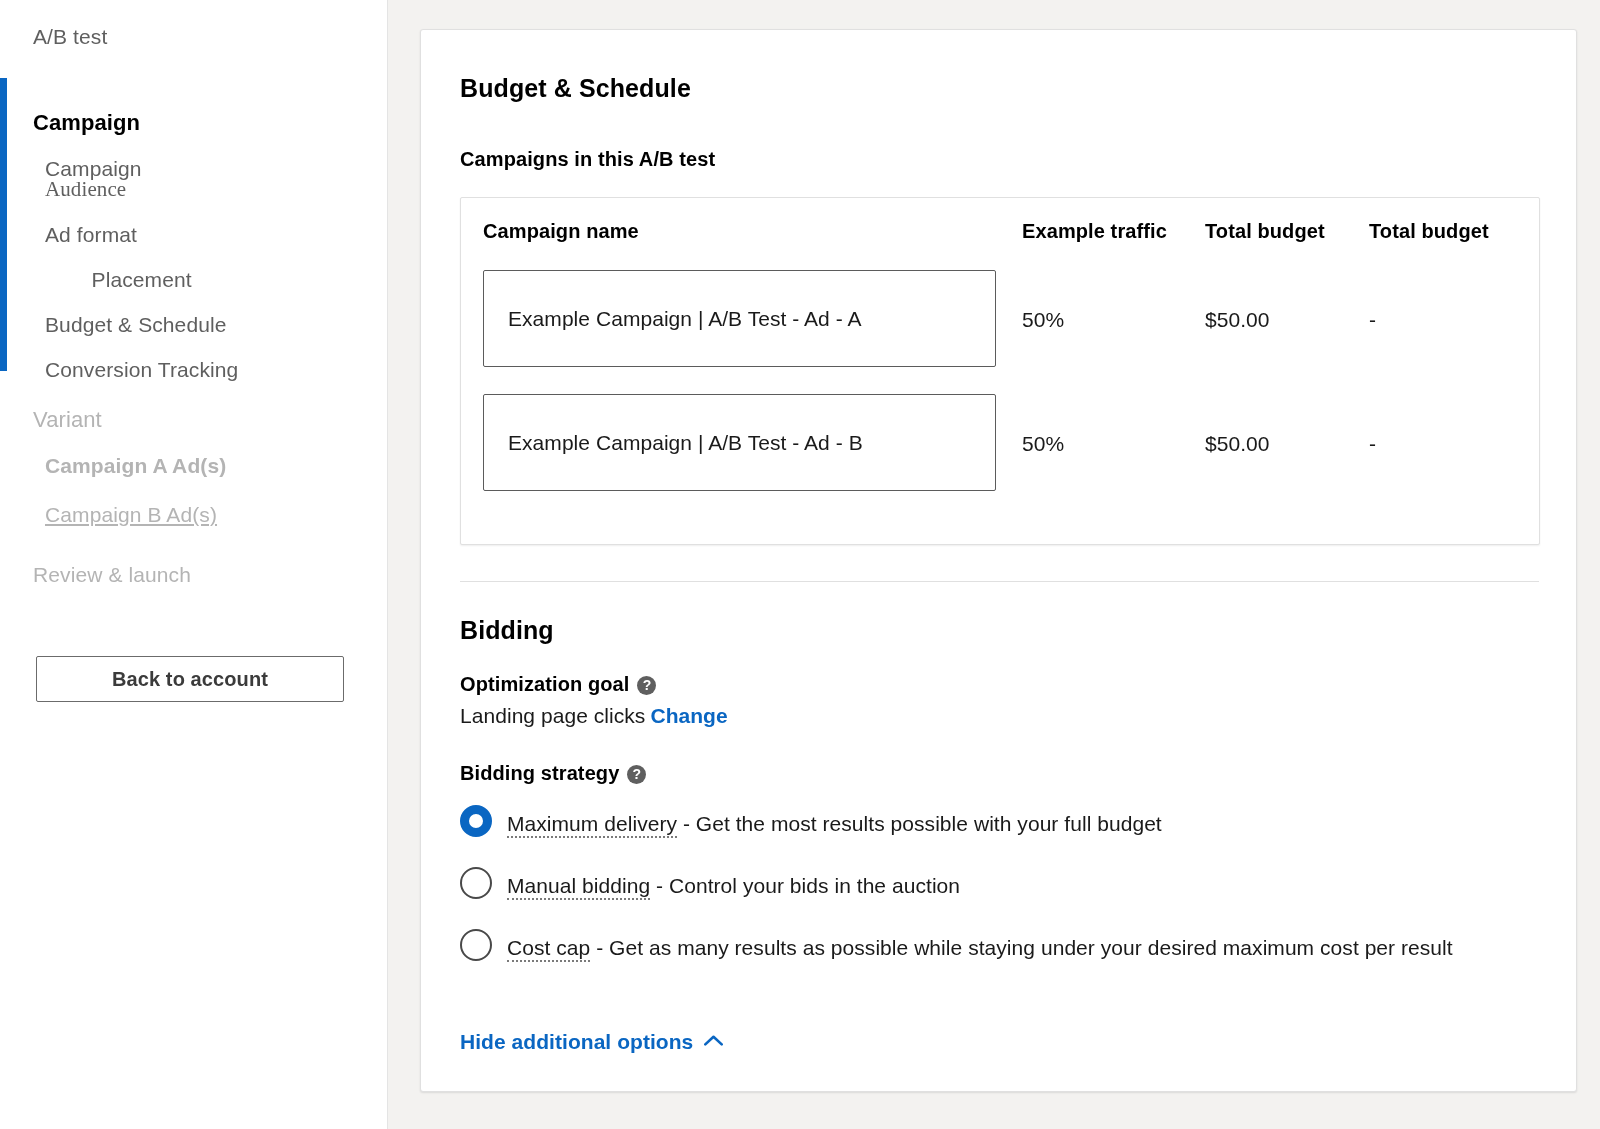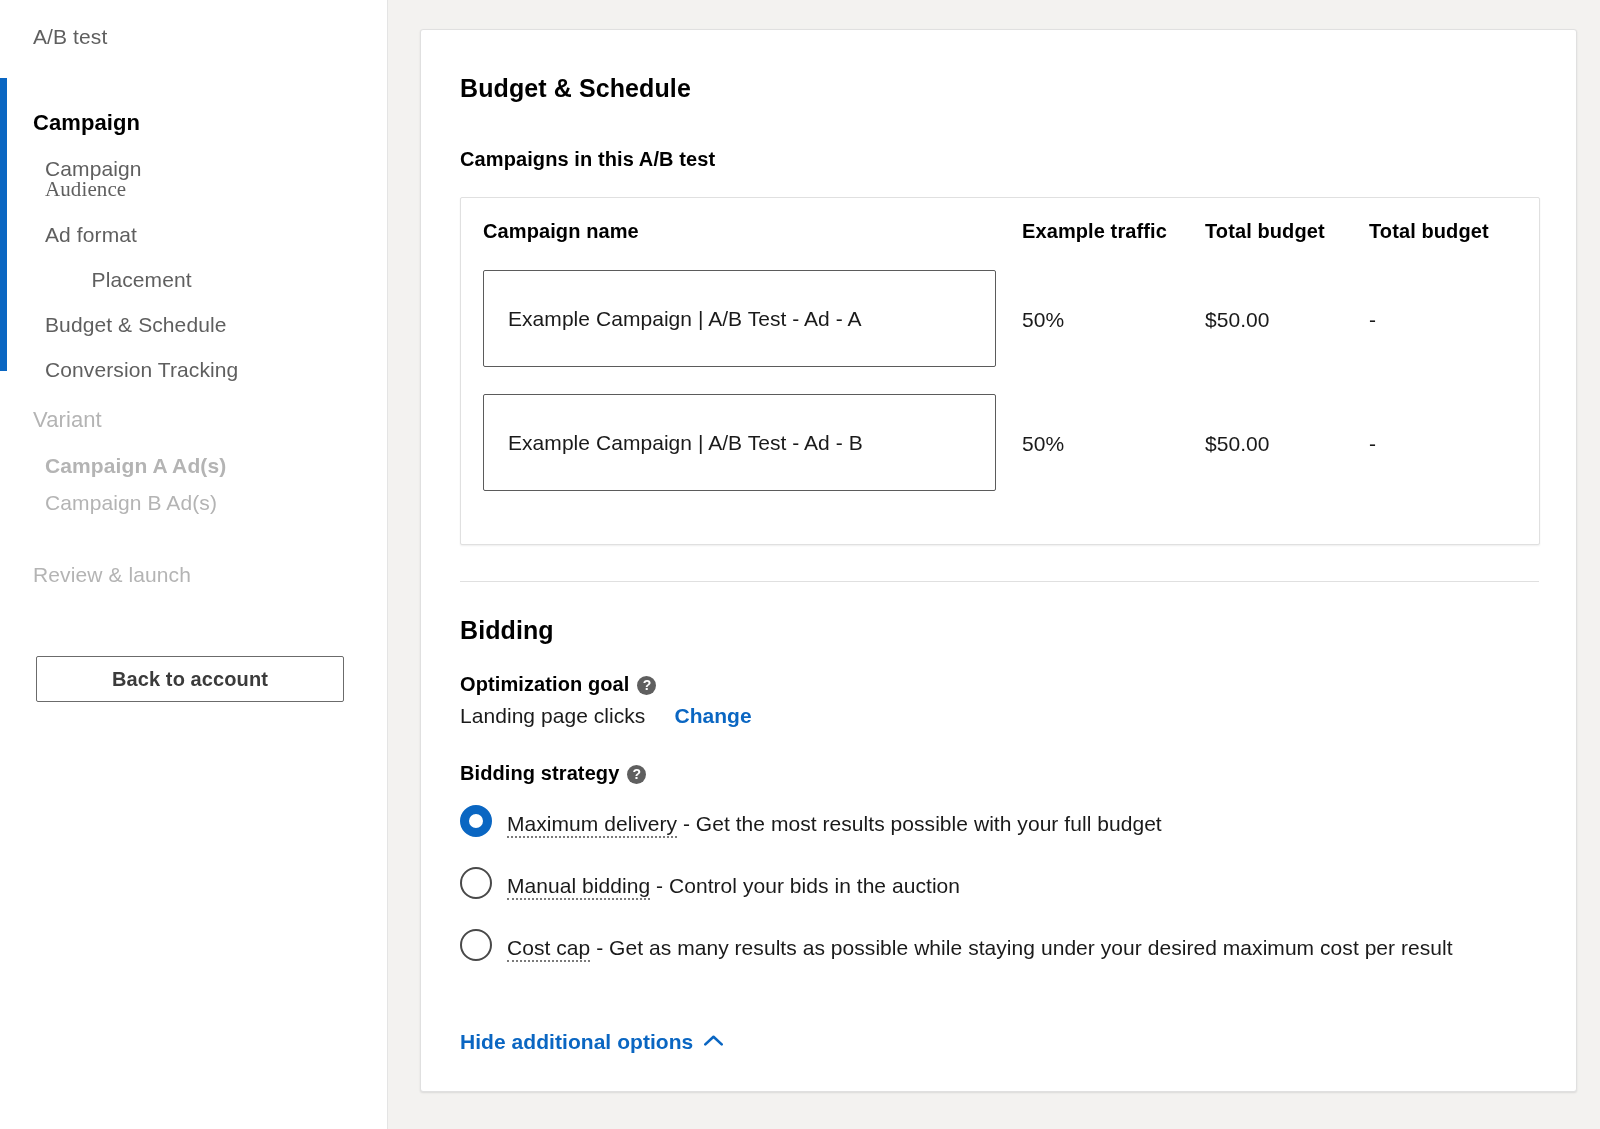--- a/index.html
+++ b/index.html
@@ -142,21 +142,21 @@
   .lbl-opt { top: 643px; }
   .lbl-strat { top: 732px; }
   .help-icon {
     display: inline-block; width: 19px; height: 19px; border-radius: 50%;
     background: #5f5f5f; color: #ffffff;
     font-size: 14px; font-weight: bold; line-height: 19px;
     text-align: center; cursor: pointer; position: relative; top: 1px;
   }
   .opt-value-row {
     position: absolute; left: 39px; top: 674px;
-    display: flex; align-items: baseline; gap: 29px;
+    display: flex; align-items: baseline; gap: 5px;
   }
   .opt-value {
     font-size: 21px; color: #1a1a1a; letter-spacing: .05px;
   }
   .change-link {
     font-size: 21px; color: #0a66c2; font-weight: bold;
     letter-spacing: .05px; cursor: pointer; text-decoration: none;
   }
 
   
@@ -211,21 +211,21 @@
       <div class="nav-sub" style="font-family:Liberation Serif, serif;">Audience</div>
       <div class="nav-sub" style="margin-top:24px;">Ad format</div>
       <div class="nav-sub" style="margin-top:24px;text-align:center;">Placement</div>
       <div class="nav-sub" style="margin-top:24px;">Budget &amp; Schedule</div>
       <div class="nav-sub" style="margin-top:24px;">Conversion Tracking</div>
     </div>
 
     <div class="nav-group" style="top:409px;">
       <div class="nav-head dim">Variant</div>
       <div class="nav-sub dim bold" style="margin-top:24px;">Campaign A Ad(s)</div>
-      <div class="nav-sub dim" style="margin-top:16px;">Campaign B Ad(s)</div>
+      <div class="nav-sub dim" style="margin-top:28px;text-decoration:underline;">Campaign B Ad(s)</div>
     </div>
 
     <div class="nav-group" style="top:564px;">
       <div class="nav-standalone">Review &amp; launch</div>
     </div>
 
     <button class="back-btn">Back to account</button>
   </div>
 
   <div class="content-area">

